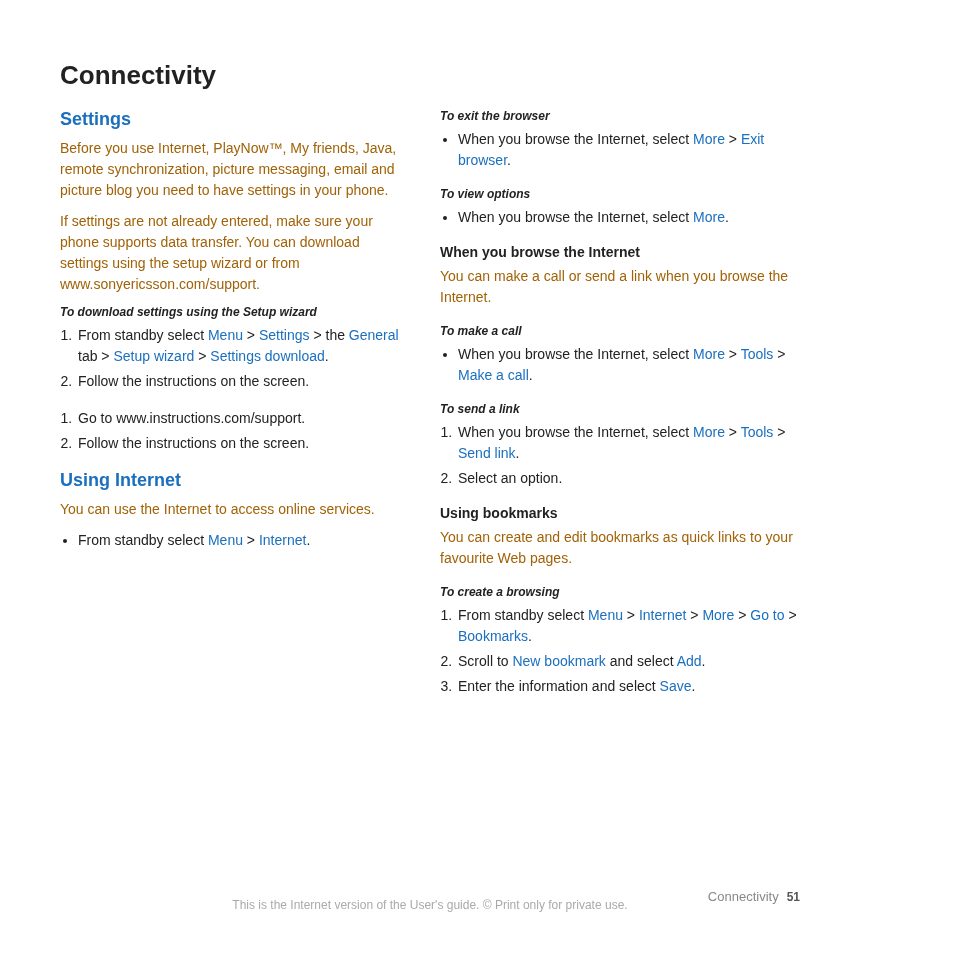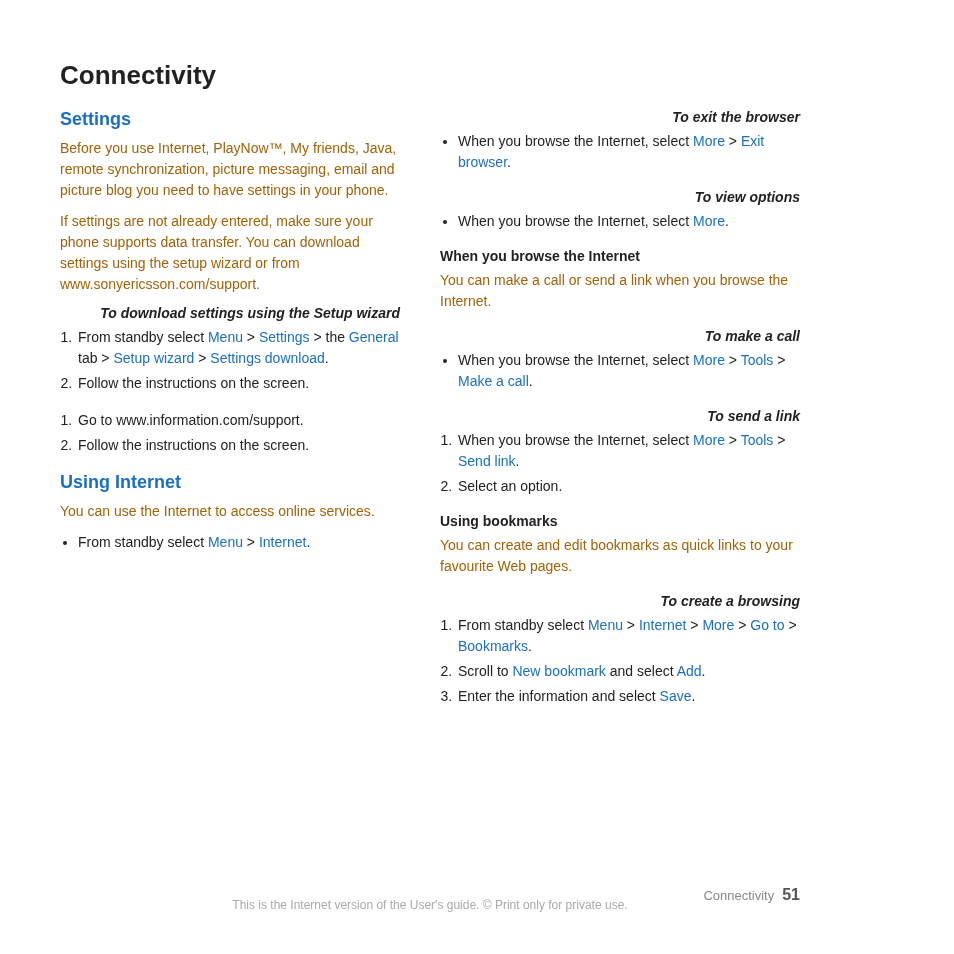--- a/index.html
+++ b/index.html
@@ -54,26 +54,25 @@
     }
 
     h3.subsection-title {
       font-size: 14px;
       font-weight: bold;
       color: #222222;
       margin-bottom: 6px;
     }
 
     h3.subsection-italic {
-      font-size: 14px;
+      font-size: 12px;
       font-weight: bold;
       font-style: italic;
       color: #222222;
       margin-bottom: 6px;
-      text-align: right;
     }
 
     p {
       font-size: 14px;
       color: #a16207;
       line-height: 1.5;
       margin-bottom: 10px;
     }
 
     .link {
@@ -130,21 +129,21 @@
       bottom: 50px;
       right: 60px;
       font-size: 13px;
       color: #888888;
       display: flex;
       align-items: center;
       gap: 8px;
     }
 
     .footer-page-number {
-      font-size: 16px;
+      font-size: 12px;
       font-weight: bold;
       color: #555555;
     }
   </style>
 </head>
 <body>
 
 <div class="page-container">
 
   <h1 class="page-title">Connectivity</h1>
@@ -167,21 +166,21 @@
             </li>
             <li>
               <span>Follow the instructions on the screen.</span>
             </li>
           </ol>
         </div>
 
         <div class="section-block">
           <ol>
             <li>
-              <span>Go to www.information.com/support.</span>
+              <span>Go to www.instructions.com/support.</span>
             </li>
             <li>
               <span>Follow the instructions on the screen.</span>
             </li>
           </ol>
         </div>
       </div>
 
       <div class="section-block">
         <h2 class="section-title">Using Internet</h2>

